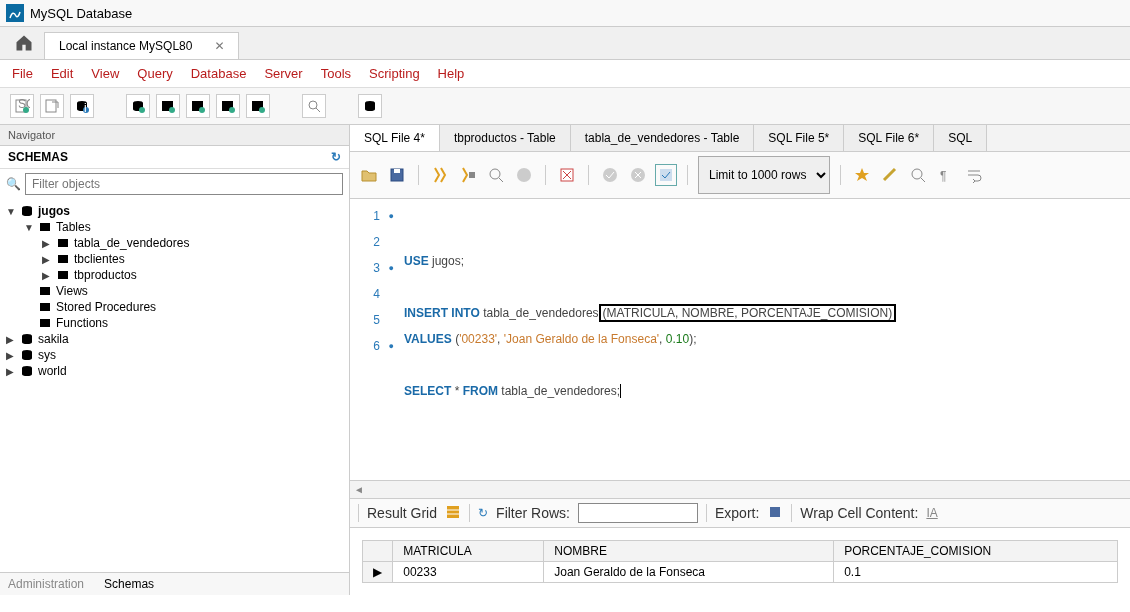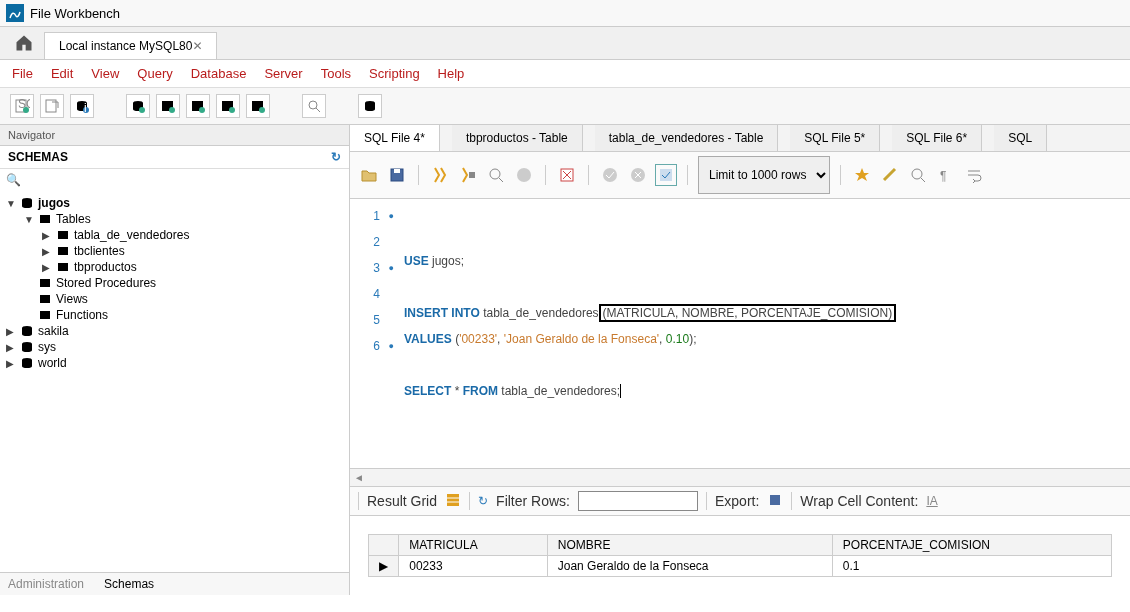--- a/index.html
+++ b/index.html
@@ -5,21 +5,21 @@
 * { margin: 0; padding: 0; box-sizing: border-box; font-family: "Segoe UI", Tahoma, sans-serif; font-size: 12px; }
 body { background: #fff; width: 1130px; height: 612px; overflow: hidden; }
 
 .title-bar { display: flex; align-items: center; padding: 4px 6px; border-bottom: 1px solid #ccc; background: #f8f8f8; }
 .title-bar .logo { width: 18px; height: 18px; background: #0a6aa1; display: inline-flex; align-items: center; justify-content: center; margin-right: 6px; color: #fff; font-size: 10px; }
 .title-bar .title { font-size: 13px; }
 
 .tab-strip { display: flex; align-items: center; border-bottom: 1px solid #ccc; background: #f0f0f0; padding-left: 4px; }
 .home-btn { padding: 6px 10px; display: flex; align-items: center; }
 .home-btn svg { width: 20px; height: 20px; }
-.conn-tab { background: #fff; border: 1px solid #ccc; border-bottom: none; padding: 6px 14px; margin-top: 4px; display: flex; align-items: center; gap: 0; }
+.conn-tab { background: #fff; border: 1px solid #ccc; border-bottom: none; padding: 6px 14px; margin-top: 4px; display: flex; align-items: center; gap: 22px; }
 .conn-tab .close { color: #777; font-size: 12px; }
 
 .menu-bar { display: flex; gap: 18px; padding: 6px 12px; border-bottom: 1px solid #ddd; background: #fff; }
 .menu-bar span { color: #b91c1c; font-size: 13px; }
 
 .toolbar-main { display: flex; gap: 6px; padding: 6px 10px; border-bottom: 1px solid #ccc; background: #f7f7f7; align-items: center; }
 .toolbar-main .tb { width: 24px; height: 24px; display: inline-flex; align-items: center; justify-content: center; background: #fff; border: 1px solid #ccc; }
 .toolbar-main .gap { width: 20px; }
 
 .body-row { display: flex; height: calc(612px - 142px); }
@@ -38,21 +38,21 @@
 .tree-row .db-icon { width: 14px; height: 12px; display:inline-block; }
 .tree-row.bold { font-weight: bold; }
 .indent-1 { padding-left: 18px; }
 .indent-2 { padding-left: 36px; }
 
 .nav-footer { border-top: 1px solid #ccc; padding: 4px 8px; display: flex; gap: 20px; background: #f7f7f7; }
 .nav-footer span:first-child { color: #888; }
 
 .editor-area { flex: 1; display: flex; flex-direction: column; min-width: 0; }
 
-.query-tabs { display: flex; border-bottom: 1px solid #ccc; background: #f3f3f3; overflow: hidden; white-space: nowrap; gap: 12px; }
+.query-tabs { display: flex; border-bottom: 1px solid #ccc; background: #f3f3f3; overflow: hidden; white-space: nowrap; }
 .query-tab { padding: 6px 14px; border-right: 1px solid #ccc; background: #eee; font-size: 12px; flex-shrink: 0; }
 .query-tab.active { background: #fff; border-bottom: 1px solid #fff; margin-bottom: -1px; }
 
 .ed-toolbar { display: flex; align-items: center; gap: 6px; padding: 4px 8px; border-bottom: 1px solid #ccc; background: #fafafa; }
 .ed-toolbar .tb { width: 22px; height: 22px; display:inline-flex; align-items:center; justify-content:center; }
 .ed-toolbar .sep { width:1px; height:20px; background:#ccc; margin:0 4px; }
 .ed-toolbar select { border:1px solid #aaa; padding: 10px 6px; font-size:12px; }
 
 .code-area { flex: 1; display: flex; font-family: Consolas, monospace; font-size: 13px; overflow: auto; padding-top: 4px; }
 .gutter { width: 36px; text-align: right; color: #2a7ab9; padding-right: 6px; }
@@ -69,35 +69,35 @@
 .cursor { border-right: 1px solid #000; }
 
 .scroll-hint { height: 18px; border-top: 1px solid #ccc; background: #f3f3f3; display:flex; align-items:center; }
 .scroll-hint::before { content: "◄"; color:#888; font-size:10px; padding:0 4px; }
 
 .result-toolbar { display: flex; align-items: center; gap: 8px; padding: 4px 8px; border-top: 1px solid #ccc; border-bottom: 1px solid #ccc; background: #fafafa; }
 .result-toolbar .lbl { font-size: 14px; color: #333; }
 .result-toolbar input { border:1px solid #888; width:120px; padding:2px 4px; }
 .result-toolbar .sep { width:1px; height:18px; background:#ccc; }
 
-.grid { border-collapse: collapse; margin: 18px; }
+.grid { border-collapse: collapse; margin: 12px; }
 .grid th, .grid td { border: 1px solid #ccc; padding: 3px 10px; text-align: left; font-size: 12px; }
 .grid th { background: #f3f3f3; font-weight: normal; }
 .grid .rowhdr { width: 20px; background:#f3f3f3; text-align:center; }
 </style>
 </head>
 <body>
 
 <div class="title-bar">
   <span class="logo">
     <svg width="14" height="14" viewBox="0 0 14 14">
         <path d="M2 12 C4 6 6 6 8 10 C9 12 11 10 12 6" stroke="#fff" fill="none" stroke-width="1.5"></path>
       </svg>
   </span>
-  <span class="title">File Workbench</span>
+  <span class="title">MySQL Database</span>
 </div>
 
 <div class="tab-strip">
   <span class="home-btn">
     <svg viewBox="0 0 24 24">
         <path d="M3 11 L12 3 L21 11 V21 H14 V14 H10 V21 H3 Z" fill="#555"></path>
       </svg>
   </span>
   <div class="conn-tab">
     <span>Local instance MySQL80</span>
@@ -191,20 +191,21 @@
 <div class="body-row">
 
   <div class="navigator">
     <div class="nav-header">Navigator</div>
     <div class="schemas-hdr">
       <span>SCHEMAS</span>
       <span class="refresh">↻</span>
     </div>
     <div class="filter-row">
       <span class="mag">🔍</span>
+      <input placeholder="Filter objects" style="">
     </div>
     <div class="tree">
       <div class="tree-row bold">
           <span class="arrow">▼</span>
           <svg class="db-icon" viewBox="0 0 14 12">
             <ellipse cx="7" cy="3" rx="5" ry="2" class="db"></ellipse>
             <path d="M2 3 V9 A5 2 0 0 0 12 9 V3" class="db"></path>
           </svg>
           <span>jugos</span>
         </div>
@@ -237,28 +238,28 @@
             <rect x="2" y="2" width="10" height="8" class="tbl"></rect>
             <line x1="2" y1="5" x2="12" y2="5" class="tbl"></line>
           </svg>
           <span>tbproductos</span>
         </div>
       <div class="tree-row indent-1">
           <span class="arrow"></span>
           <svg class="db-icon" viewBox="0 0 14 12">
             <rect x="2" y="2" width="10" height="8" class="tbl"></rect>
           </svg>
-          <span>Stored Procedures</span>
+          <span>Views</span>
         </div>
       <div class="tree-row indent-1">
           <span class="arrow"></span>
           <svg class="db-icon" viewBox="0 0 14 12">
             <rect x="2" y="2" width="10" height="8" class="tbl"></rect>
           </svg>
-          <span>Views</span>
+          <span>Stored Procedures</span>
         </div>
       <div class="tree-row indent-1">
           <span class="arrow"></span>
           <svg class="db-icon" viewBox="0 0 14 12">
             <rect x="2" y="2" width="10" height="8" class="tbl"></rect>
           </svg>
           <span>Functions</span>
         </div>
       <div class="tree-row">
           <span class="arrow">▶</span>

